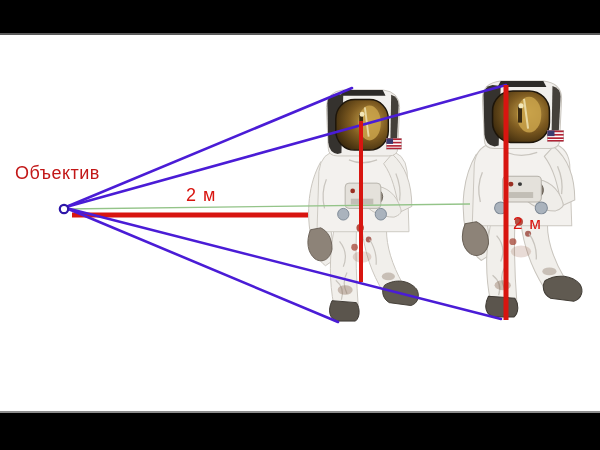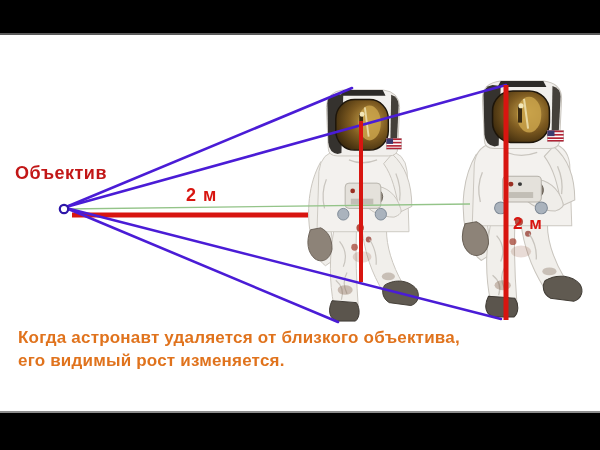--- a/index.html
+++ b/index.html
@@ -4,21 +4,21 @@
 <style>
   html,body{margin:0;padding:0;background:#000;}
   .stage{
     position:relative;width:600px;height:450px;overflow:hidden;
     background:#fff;font-family:"Liberation Sans", sans-serif;
   }
   .scene{position:absolute;left:0;top:0;width:600px;height:450px;display:block;}
   .bar{position:absolute;left:0;width:600px;background:#000;}
   .bar.top{top:0;height:33px;border-bottom:2px solid #5a5a5a;}
   .bar.bottom{top:411px;height:39px;border-top:2px solid #8d8d8d;}
-  .label{position:absolute;font-weight:bold;white-space:nowrap;}
+  .label{position:absolute;font-weight:normal;white-space:nowrap;}
   .lens-label{left:15px;top:163px;font-size:18px;color:var(--lens-label-red);letter-spacing:.5px;}
   .near-distance-label{left:186px;top:185px;font-size:18px;color:var(--measure-red);letter-spacing:1px;}
   .far-height-label{left:513px;top:214px;font-size:17px;color:var(--measure-red);letter-spacing:1px;}
   .caption{position:absolute;left:18px;top:326px;font-size:17px;line-height:23px;
     font-weight:bold;color:var(--caption-orange);letter-spacing:.2px;white-space:nowrap;}
   .ray{stroke:var(--ray-purple);stroke-width:2.6;stroke-linecap:round;}
   .measure{stroke:var(--measure-red);stroke-linecap:butt;}
   .axis{stroke:var(--axis-green);stroke-width:1.4;}
   .lens-circle{fill:#fff;stroke:var(--lens-stroke-blue);stroke-width:2.2;}
 </style>
@@ -115,20 +115,16 @@
 
     <line class="measure" x1="361" y1="121" x2="361" y2="282" stroke-width="4"></line>
     <line class="measure" x1="506" y1="85" x2="506" y2="320" stroke-width="5"></line>
 
     <circle class="lens-circle" cx="64" cy="209" r="4.2"></circle>
   </svg>
 
   <div class="label lens-label">Объектив</div>
   <div class="label near-distance-label">2 м</div>
   <div class="label far-height-label">2 м</div>
-  <div class="caption">
-    <div>Когда астронавт удаляется от близкого объектива,</div>
-    <div>его видимый рост изменяется.</div>
-  </div>
 
   <div class="bar top"></div>
   <div class="bar bottom"></div>
 </div>
 
 </body></html>

